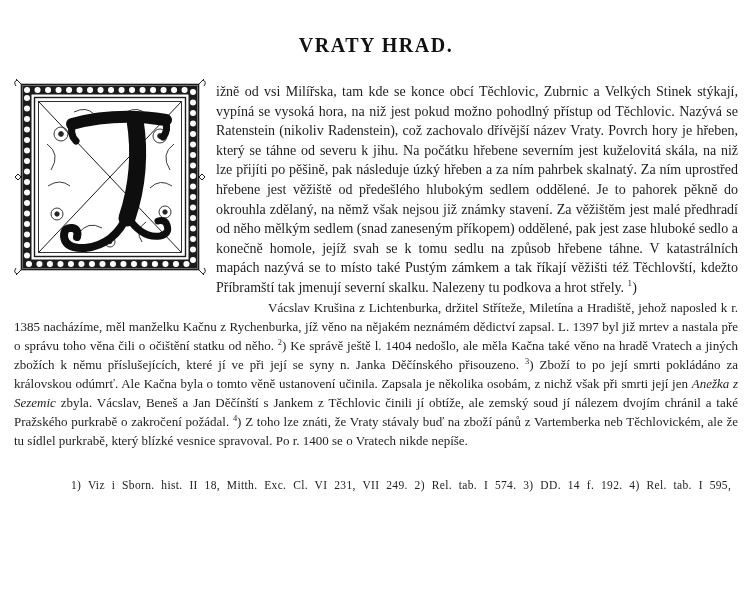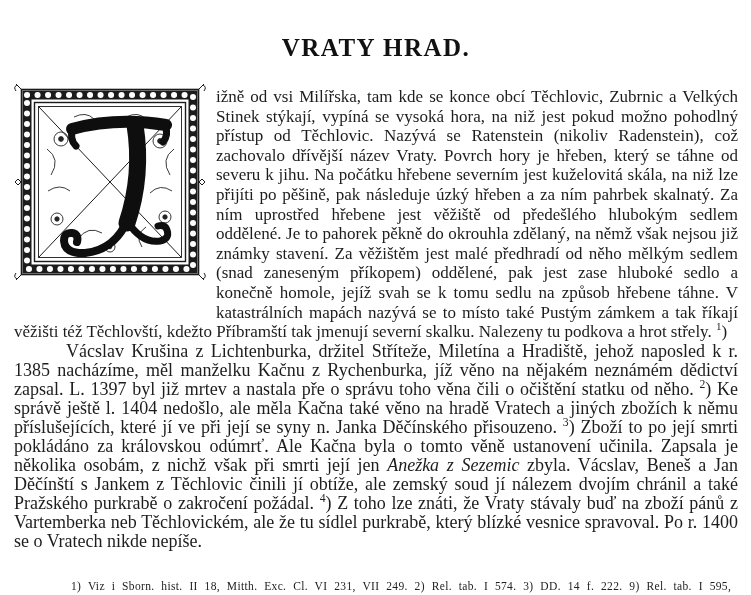--- a/index.html
+++ b/index.html
@@ -9,33 +9,33 @@
     background: #ffffff;
     color: #1c1c1c;
     font-family: "Liberation Serif", serif;
     overflow: hidden;
     margin: 0 auto;
   }
   .content { margin: 0 13px 0 14px; }
   h1.title {
     margin: 34px 0 0 0;
     text-align: center;
-    font-size: 25px;
+    font-size: 20px;
     font-weight: bold;
     letter-spacing: 1.5px;
     color: #111;
   }
   .body-text { margin-top: 25px; }
   p.para {
     margin: 0;
     text-align: justify;
     color: #1d1d1d;
   }
-  p.para.first { font-size: 17px; line-height: 19.6px; }
-  p.para.second { font-size: 18px; line-height: 19px; text-indent: 52px; }
+  p.para.first { font-size: 14px; line-height: 19.6px; }
+  p.para.second { font-size: 13px; line-height: 19px; text-indent: 52px; }
   sup { font-size: 65%; line-height: 0; vertical-align: super; }
   .dropcap-figure {
     float: left;
     width: 192px;
     height: 234px;
     margin: 0 10px 0 0;
   }
   .dropcap-figure svg { display: block; overflow: visible; }
   .footnotes { margin-top: 27px; font-size: 11.5px; line-height: 17px; color: #222; }
   .fn-line { margin: 0; white-space: nowrap; overflow: hidden; }
@@ -104,17 +104,17 @@
               <path d="M188 92 l3 3 -3 3 -3 -3 z"></path>
             </g>
           </svg>
         </span><span><span>ižně od vsi Milířska, tam kde se konce obcí Těchlovic, Zubrnic a Velkých Stinek stýkají, vypíná se vysoká hora, na niž jest pokud možno pohodlný přístup od Těchlovic. Nazývá se Ratenstein (nikoliv Radenstein), což zachovalo dřívější název Vraty. Povrch hory je hřeben, který se táhne od severu k jihu. Na počátku hřebene severním jest kuželovitá skála, na niž lze přijíti po pěšině, pak následuje úzký hřeben a za ním pahrbek skalnatý. Za ním uprostřed hřebene jest věžiště od předešlého hlubokým sedlem oddělené. Je to pahorek pěkně do okrouhla zdělaný, na němž však nejsou již známky stavení. Za věžištěm jest malé předhradí od něho mělkým sedlem (snad zaneseným příkopem) oddělené, pak jest zase hluboké sedlo a konečně homole, jejíž svah se k tomu sedlu na způsob hřebene táhne. V katastrálních mapách nazývá se to místo také Pustým zámkem a tak říkají věžišti též Těchlovští, kdežto Příbramští tak jmenují severní skalku. Nalezeny tu podkova a hrot střely. </span><sup>1</sup><span>)</span></span>
       </p>
 
       <p class="para second"><span>Vácslav Krušina z Lichtenburka, držitel Stříteže, Miletína a Hradiště, jehož naposled k r. 1385 nacházíme, měl manželku Kačnu z Rychenburka, jíž věno na nějakém neznámém dědictví zapsal. L. 1397 byl již mrtev a nastala pře o správu toho věna čili o očištění statku od něho. </span><sup>2</sup><span>) Ke správě ještě l. 1404 nedošlo, ale měla Kačna také věno na hradě Vratech a jiných zbožích k němu příslušejících, které jí ve při její se syny n. Janka Děčínského přisouzeno. </span><sup>3</sup><span>) Zboží to po její smrti pokládáno za královskou odúmrť. Ale Kačna byla o tomto věně ustanovení učinila. Zapsala je několika osobám, z nichž však při smrti její jen </span><i>Anežka z Sezemic</i><span> zbyla. Vácslav, Beneš a Jan Děčínští s Jankem z Těchlovic činili jí obtíže, ale zemský soud jí nálezem dvojím chránil a také Pražského purkrabě o zakročení požádal. </span><sup>4</sup><span>) Z toho lze znáti, že Vraty stávaly buď na zboží pánů z Vartemberka neb Těchlovickém, ale že tu sídlel purkrabě, který blízké vesnice spravoval. Po r. 1400 se o Vratech nikde nepíše.</span></p>
     </div>
 
     <div class="footnotes">
-      <p class="fn-line fn1">1) Viz i Sborn. hist. II 18, Mitth. Exc. Cl. VI 231, VII 249. 2) Rel. tab. I 574. 3) DD. 14 f. 222. 9) Rel. tab. I 595,</p>
+      <p class="fn-line fn1">1) Viz i Sborn. hist. II 18, Mitth. Exc. Cl. VI 231, VII 249. 2) Rel. tab. I 574. 3) DD. 14 f. 192. 4) Rel. tab. I 595,</p>
     </div>
 
   </div>
 </div>
 
 </body></html>

